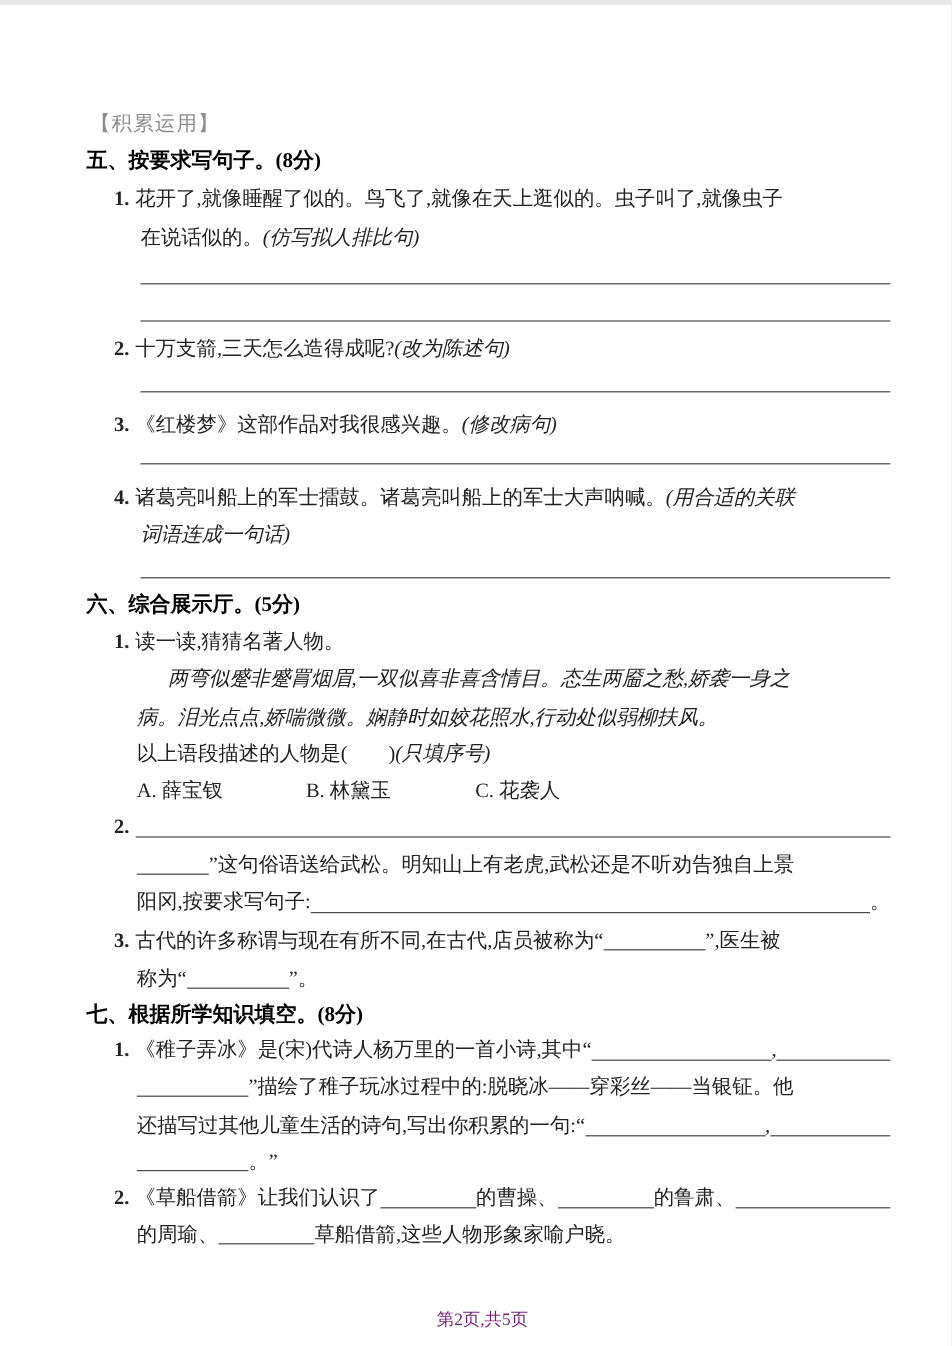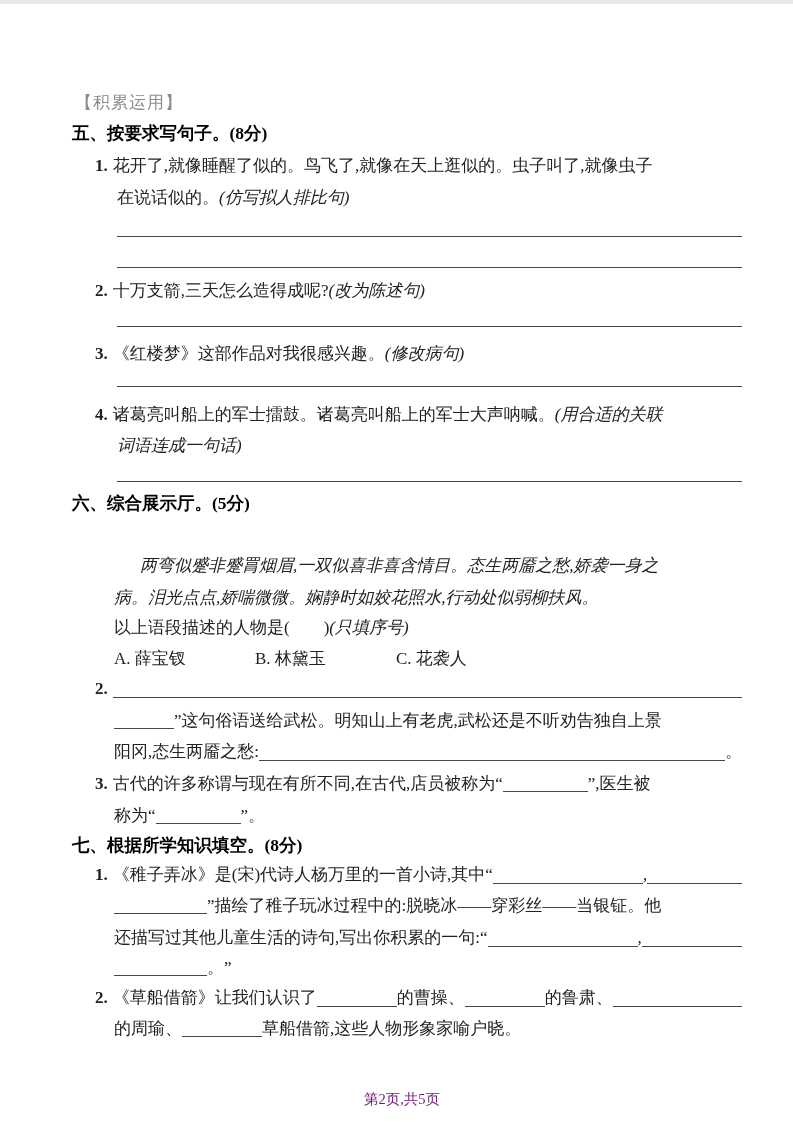--- a/index.html
+++ b/index.html
@@ -93,38 +93,41 @@
   <div class="row" style="left:95px;top:400px;">
     <span class="num">4.</span><span>诸葛亮叫船上的军士擂鼓。诸葛亮叫船上的军士大声呐喊。</span><span class="kai">(用合适的关联</span>
   </div>
   <div class="row" style="left:117px;top:431px;">
     <span class="kai">词语连成一句话)</span>
   </div>
   <div class="ansline" style="top:477px;"></div>
 
   <div class="row heading" style="left:72px;top:488px;">六、综合展示厅。(5分)</div>
 
+  <div class="row" style="left:95px;top:520px;">
+    <span class="num">1.</span><span>读一读,猜猜名著人物。</span>
+  </div>
   <div class="row kai" style="left:140px;top:551px;">两弯似蹙非蹙罥烟眉,一双似喜非喜含情目。态生两靥之愁,娇袭一身之</div>
   <div class="row kai" style="left:114px;top:583px;">病。泪光点点,娇喘微微。娴静时如姣花照水,行动处似弱柳扶风。</div>
   <div class="row" style="left:114px;top:613px;">
     <span>以上语段描述的人物是(　　)</span><span class="kai">(只填序号)</span>
   </div>
   <div class="row" style="left:114px;top:644px;">
     <span class="opt">A. 薛宝钗</span><span class="opt">B. 林黛玉</span><span class="opt">C. 花袭人</span>
   </div>
 
   <div class="row flex" style="left:95px;top:674px;">
     <span class="num">2.</span>
       <span class="blank fill"></span>
   </div>
   <div class="row" style="left:114px;top:706px;">
     <span class="blank b60"></span><span>”这句俗语送给武松。明知山上有老虎,武松还是不听劝告独自上景</span>
   </div>
   <div class="row flex" style="left:114px;top:737px;">
-    <span>阳冈,态生两靥之愁:</span>
+    <span>阳冈,按要求写句子:</span>
       <span class="blank fill"></span>
       <span>。</span>
   </div>
 
   <div class="row" style="left:95px;top:769px;">
     <span class="num">3.</span><span>古代的许多称谓与现在有所不同,在古代,店员被称为“</span><span class="blank b85"></span><span>”,医生被</span>
   </div>
   <div class="row" style="left:114px;top:801px;">
     <span>称为“</span><span class="blank b85"></span><span>”。</span>
   </div>

